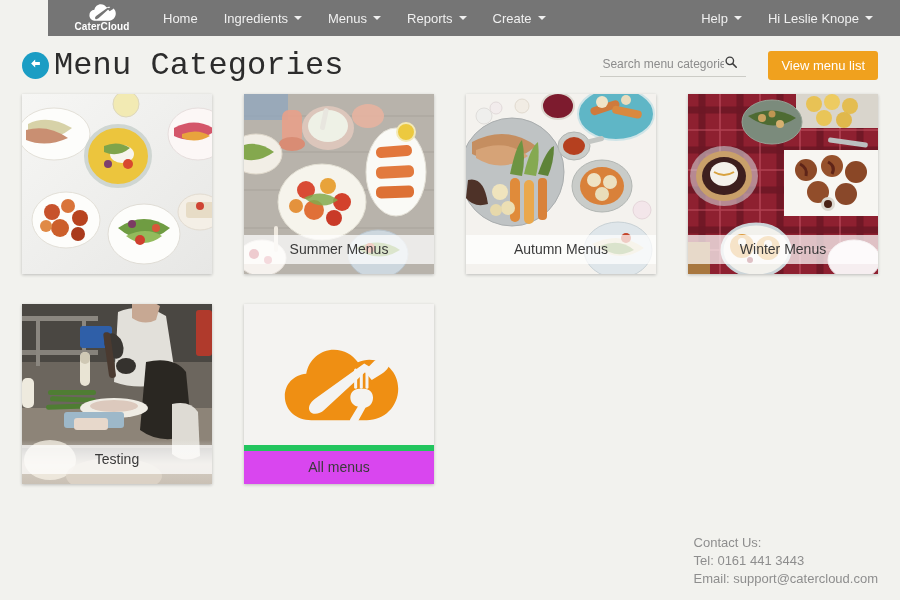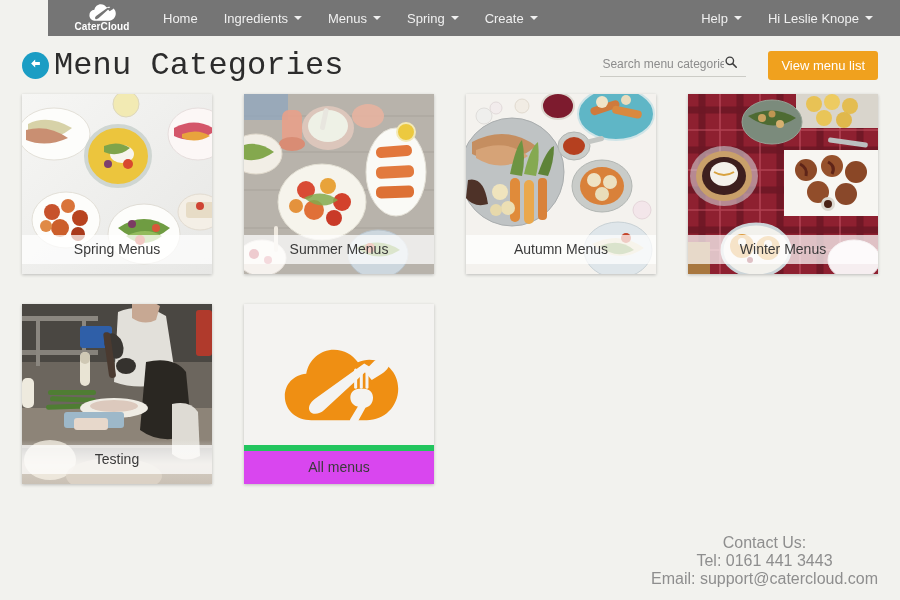--- a/index.html
+++ b/index.html
@@ -173,23 +173,23 @@
     position: absolute;
     left: 50%; top: 46%;
     transform: translate(-50%,-50%);
   }
 
   
   .footer {
     position: absolute;
     right: 22px;
     bottom: 12px;
-    text-align: center;
+    text-align: left;
     color: #8e8e8e;
-    font-size: 16px;
+    font-size: 13px;
     line-height: 18px;
   }
 </style>
 </head>
 <body>
 
 <div class="navbar">
 
   <div class="brand">
     <span>
@@ -208,21 +208,21 @@
     </div>
     <div class="nav-item">
       <span>Ingredients</span>
       <i class="caret"></i>
     </div>
     <div class="nav-item">
       <span>Menus</span>
       <i class="caret"></i>
     </div>
     <div class="nav-item">
-      <span>Spring</span>
+      <span>Reports</span>
       <i class="caret"></i>
     </div>
     <div class="nav-item">
       <span>Create</span>
       <i class="caret"></i>
     </div>
   </div>
 
   <div class="nav-right">
     <div class="nav-item">
@@ -297,21 +297,20 @@
       <path d="M104 142 q20-10 36 0 q-18 14-36 0z" fill="#93bb5c"></path>
       <circle cx="118" cy="146" r="5" fill="#cf3f2e"></circle>
       <circle cx="134" cy="134" r="4" fill="#d8573a"></circle>
       <circle cx="110" cy="130" r="4" fill="#7b3b63"></circle>
       <ellipse cx="178" cy="118" rx="22" ry="18" fill="#f4efe6" stroke="#e2dbd0"></ellipse>
       <rect x="164" y="108" width="28" height="16" rx="3" fill="#e7dcc6"></rect>
       <circle cx="178" cy="112" r="4" fill="#cf4433"></circle>
       <circle cx="104" cy="10" r="13" fill="#f2e9a8" opacity=".85"></circle>
       <circle cx="104" cy="10" r="13" fill="none" stroke="#ddd7bd"></circle>
     </svg>
-    <div class="card-label">Spring Menus</div>
   </div>
 
   <div class="card">
     <svg class="photo" viewBox="0 0 190 180" preserveAspectRatio="none">
       <rect width="190" height="180" fill="#b8b3ab"></rect>
       <g stroke="#a8a39b" stroke-width="1">
         <line x1="0" y1="22" x2="190" y2="22"></line>
           <line x1="0" y1="58" x2="190" y2="58"></line>
         <line x1="0" y1="96" x2="190" y2="96"></line>
           <line x1="0" y1="134" x2="190" y2="134"></line>

